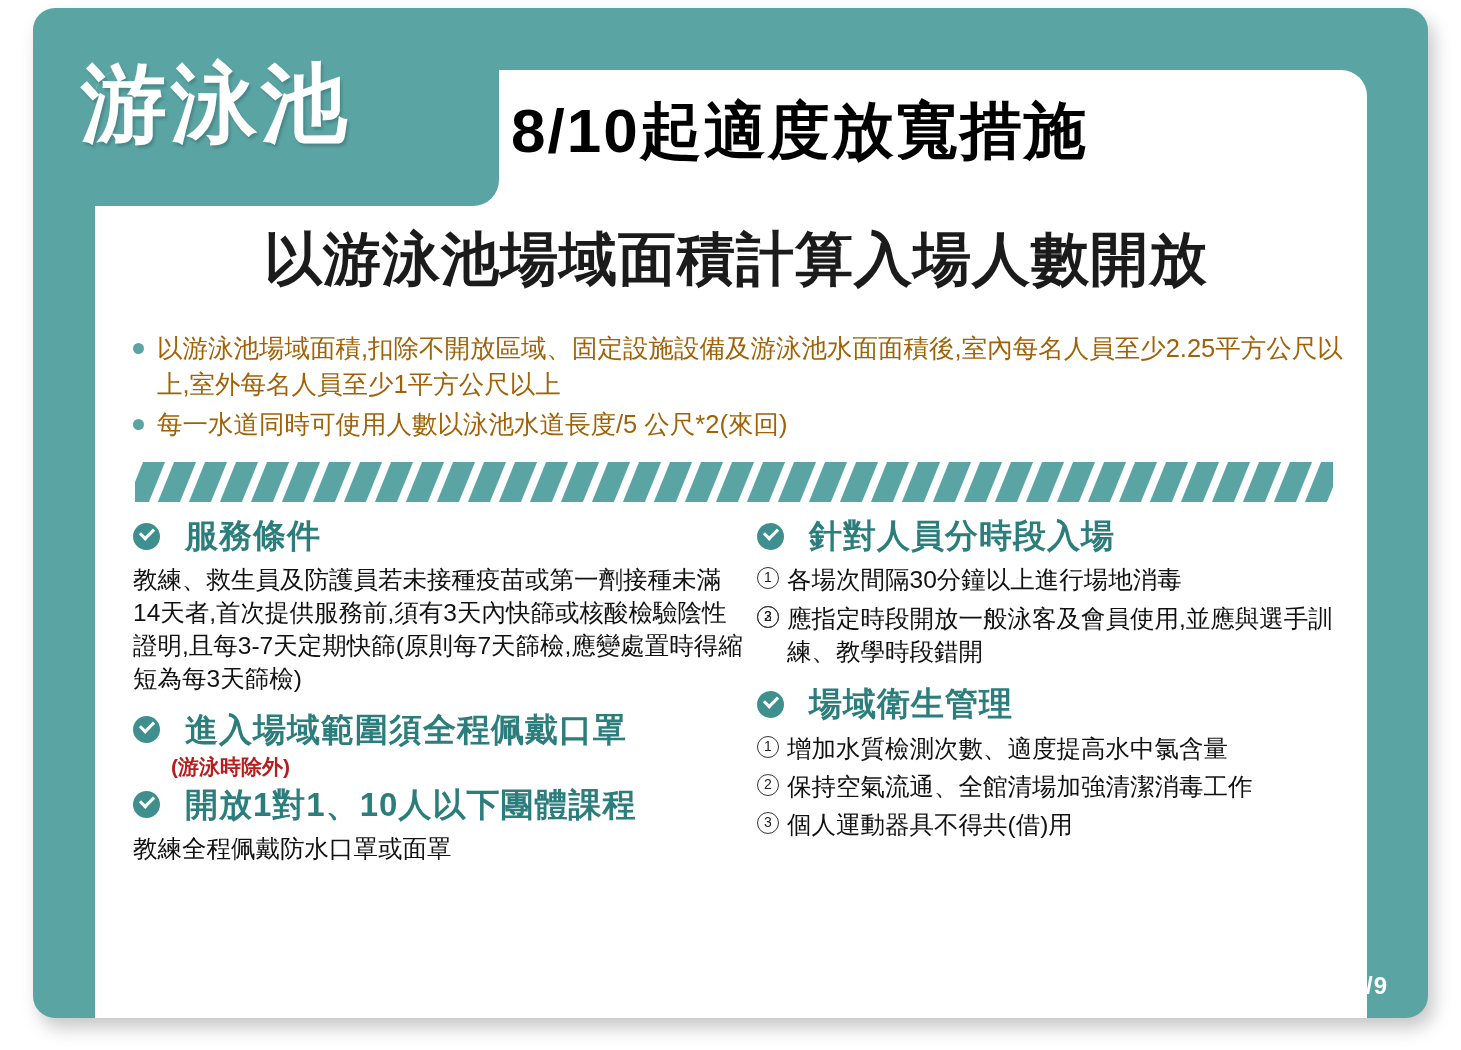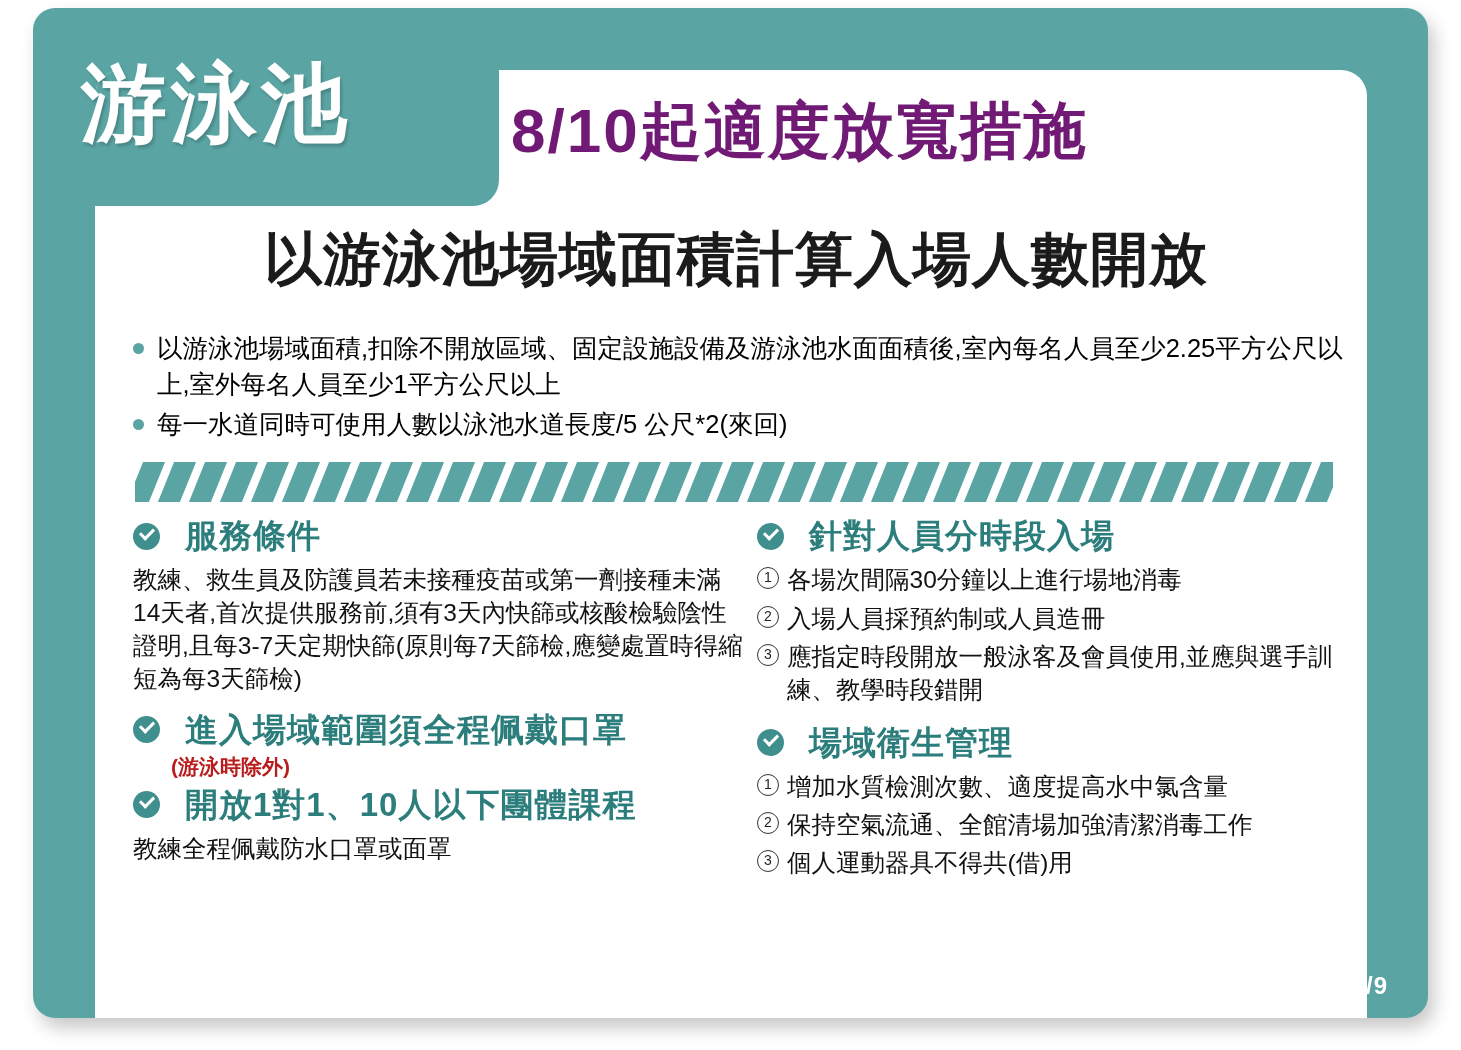--- a/index.html
+++ b/index.html
@@ -42,21 +42,21 @@
     letter-spacing: 4px;
     line-height: 1;
     text-shadow: 2px 3px 3px rgba(0,0,0,0.18);
   }
   .title-sub {
     position: absolute;
     left: 478px;
     top: 92px;
     font-size: 62px;
     font-weight: bold;
-    color: #701a75;
+    color: #000000;
     letter-spacing: 2px;
     line-height: 1;
   }
 
   
   .card {
     position: absolute;
     left: 62px;
     top: 62px;
     width: 1272px;
@@ -92,21 +92,21 @@
   .bullets {
     position: absolute;
     left: 32px;
     top: 260px;
     width: 1220px;
   }
   .bullet {
     position: relative;
     padding-left: 30px;
     font-size: 25.5px;
-    color: #000000;
+    color: #a16207;
     line-height: 1.42;
     margin-bottom: 4px;
   }
   .bullet:before {
     content: "";
     position: absolute;
     left: 6px;
     top: 13px;
     width: 11px;
     height: 11px;
@@ -358,21 +358,21 @@
     </div>
 
     <div class="col col-right">
 
       <div class="sec-head">
         <span class="check"></span>
         <span class="sec-title">針對人員分時段入場</span>
       </div>
       <ol class="numlist">
         <li><span class="num">1</span><span>各場次間隔30分鐘以上進行場地消毒</span></li>
-        <li><span class="num">2</span><span>入場人員採預約制或人員造冊</span></li>
+        <li><span class="num">2</span></li>
         <li><span class="num">3</span><span>應指定時段開放一般泳客及會員使用,並應與選手訓練、教學時段錯開</span></li>
       </ol>
 
       <div class="sec-head">
         <span class="check"></span>
         <span class="sec-title">場域衛生管理</span>
       </div>
       <ol class="numlist">
         <li><span class="num">1</span><span>增加水質檢測次數、適度提高水中氯含量</span></li>
         <li><span class="num">2</span><span>保持空氣流通、全館清場加強清潔消毒工作</span></li>

